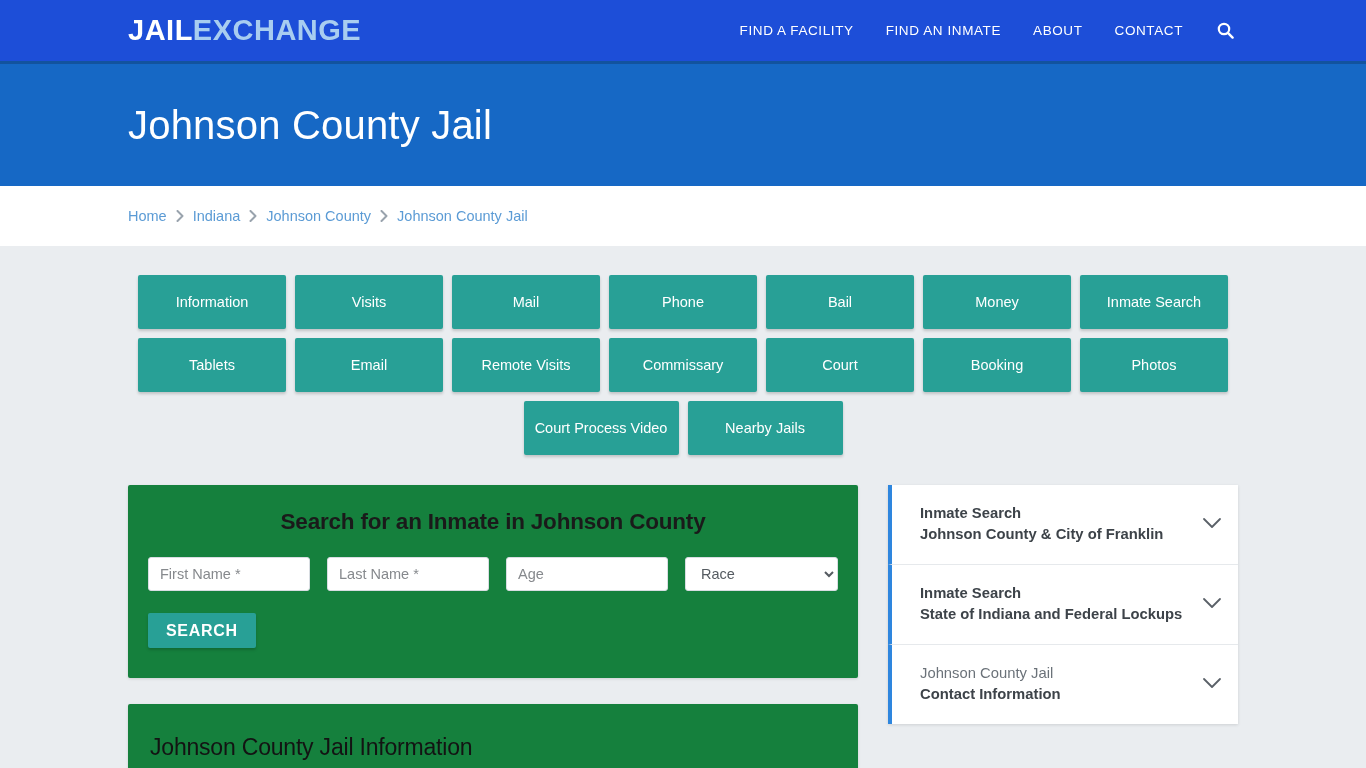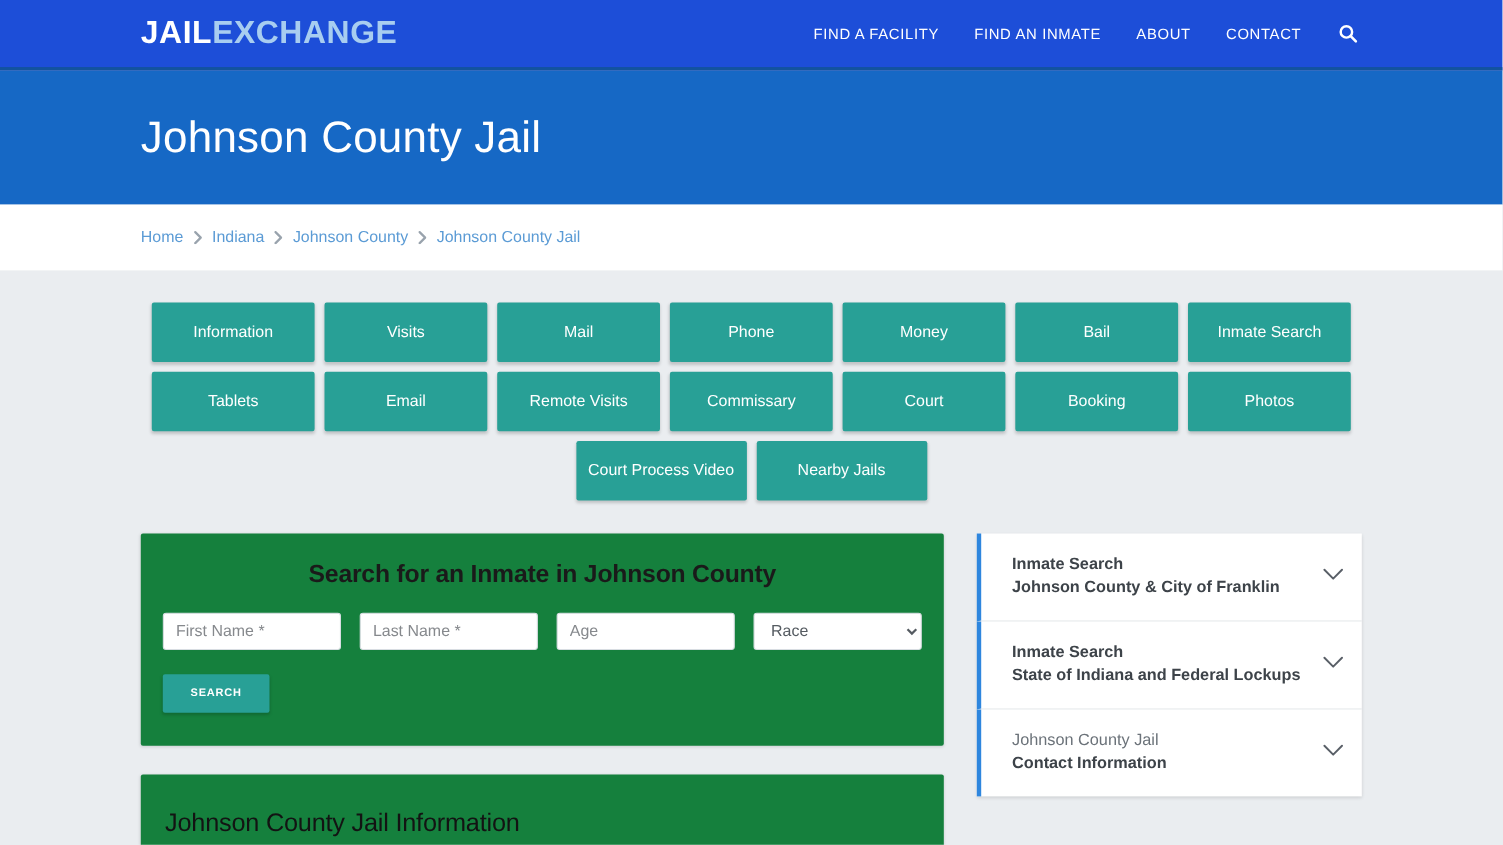--- a/index.html
+++ b/index.html
@@ -197,21 +197,21 @@
   .f-first { width: 162px; }
   .f-last  { width: 162px; }
   .f-age   { width: 162px; }
   .f-race  { width: 162px; }
 
   .search-submit {
     height: 35px;
     min-width: 97px;
     background: #28a096;
     color: #ffffff;
-    font-size: 10px;
+    font-size: 16px;
     font-weight: bold;
     letter-spacing: 0.7px;
     border: none;
     border-radius: 2px;
     box-shadow: 0 2px 3px rgba(0,0,0,0.18);
     cursor: pointer;
     padding: 0 18px;
     font-family: "Liberation Sans", sans-serif;
   }
 
@@ -308,22 +308,22 @@
 
 <main class="content">
   <div class="inner">
 
     <div>
       <div class="btn-grid">
         <button class="jx-btn">Information</button>
         <button class="jx-btn">Visits</button>
         <button class="jx-btn">Mail</button>
         <button class="jx-btn">Phone</button>
+        <button class="jx-btn">Bail</button>
         <button class="jx-btn">Money</button>
-        <button class="jx-btn">Bail</button>
         <button class="jx-btn">Inmate Search</button>
       </div>
       <div class="btn-grid" style="margin-top:9px">
         <button class="jx-btn">Tablets</button>
         <button class="jx-btn">Email</button>
         <button class="jx-btn">Remote Visits</button>
         <button class="jx-btn">Commissary</button>
         <button class="jx-btn">Court</button>
         <button class="jx-btn">Booking</button>
         <button class="jx-btn">Photos</button>

